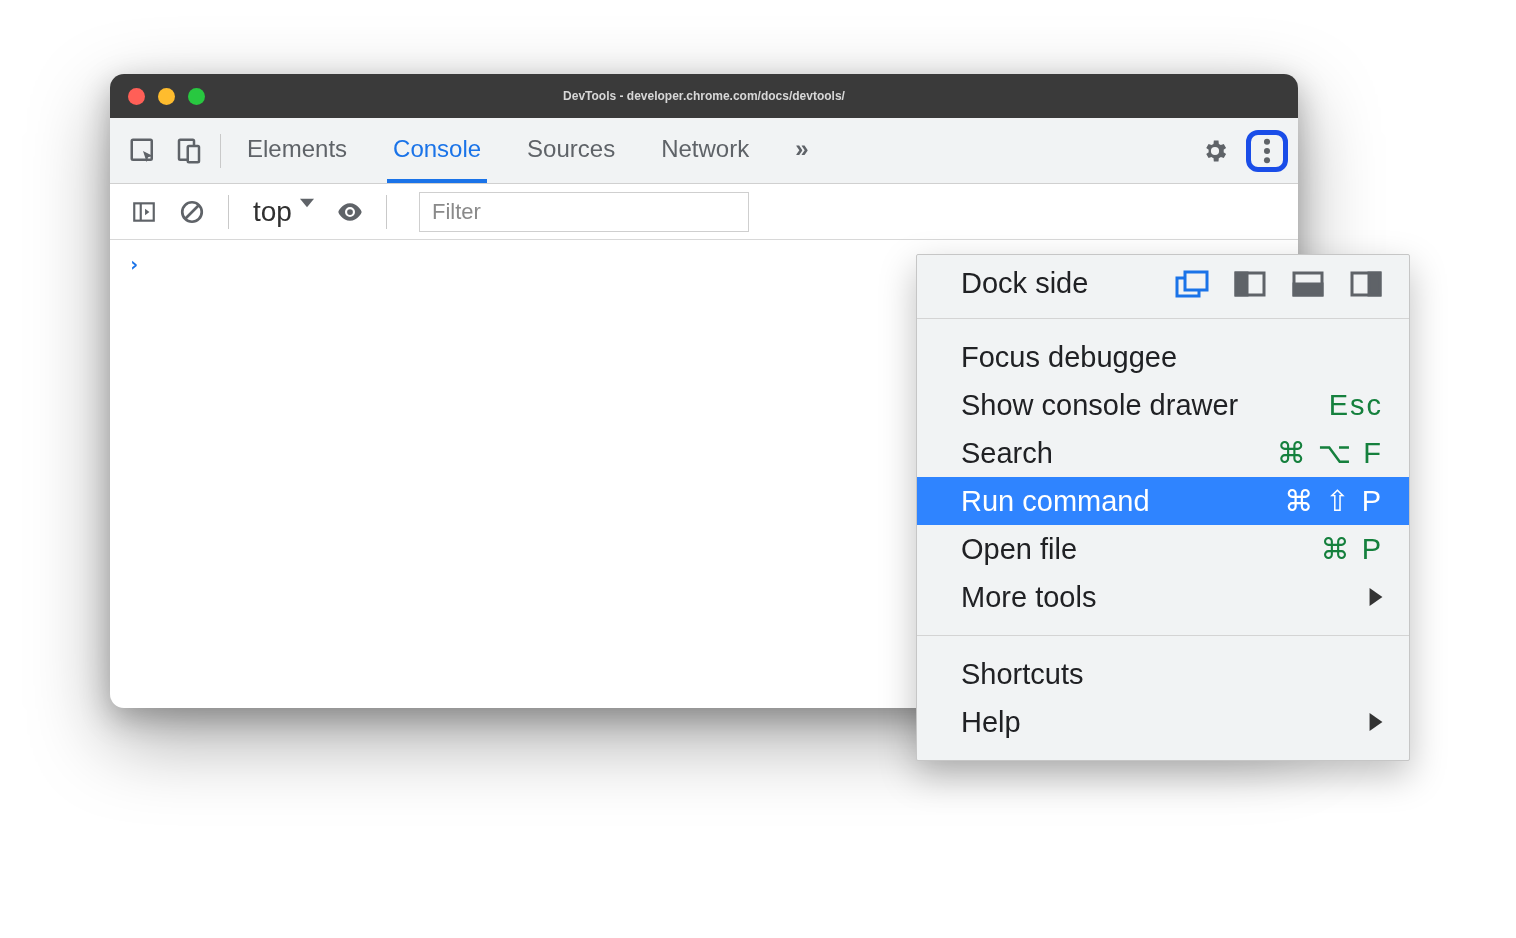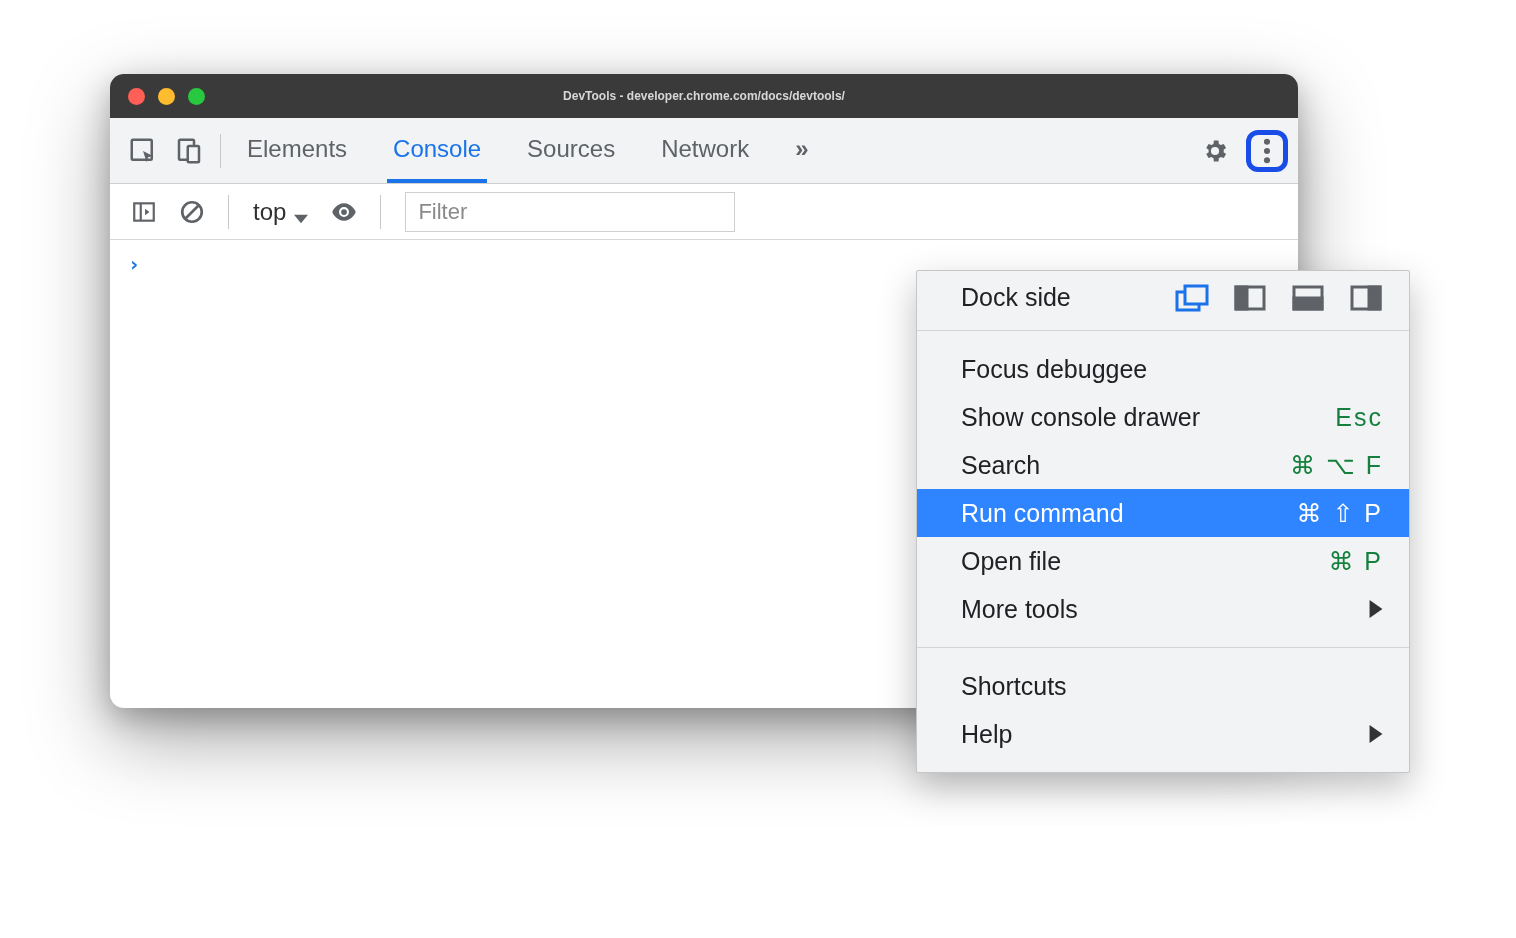--- a/index.html
+++ b/index.html
@@ -84,54 +84,53 @@
     height: 56px;
     background: #fff;
     border-bottom: 1px solid #d8d8d8;
     display: flex;
     align-items: center;
     padding: 0 14px;
     gap: 8px;
   }
   .sub-icon { width:40px; height:40px; display:flex; align-items:center; justify-content:center; color:#5f6368; }
   .context-sel {
-    display:flex; align-items:flex-end; gap:8px;
-    font-size:24px; color:#303030; padding:0 8px;
+    display:flex; align-items:flex-start; gap:8px;
+    font-size:28px; color:#303030; padding:0 8px;
   }
   .filter-input {
     height: 40px;
     width: 330px;
     border: 1px solid #cfcfcf;
     background: #fff;
     font-size: 22px;
     padding: 0 12px;
     color: #333;
-    margin-left: 8px;
+    margin-left: 16px;
   }
   .filter-input::placeholder { color:#8a8a8a; }
   .console-body {
     padding: 12px 18px;
     font-family: ui-monospace, Menlo, monospace;
     font-size: 20px;
   }
   .prompt-caret { color:#1a73e8; font-weight:bold; }
   
   .menu {
     position: absolute;
     top: 180px;
     left: 806px;
     width: 494px;
     background: #f1f3f4;
     border: 1px solid #c6c6c6;
     box-shadow: 0 14px 36px rgba(0,0,0,0.25);
-    font-size: 25px;
+    font-size: 29px;
     color: #202124;
     border-radius: 2px;
     overflow:hidden;
-    margin-top:16px;
   }
   .menu-section { padding: 14px 0; }
   .menu-sep { height:1px; background:#d4d4d4; }
   .dock-row {
     display:flex; align-items:center; padding: 12px 26px 18px 44px;
     gap: 30px;
   }
   .dock-label { margin-right:auto; }
   .dock-icons { display:flex; gap:24px; align-items:center; }
   .dock-ic { width:34px; height:28px; display:flex; align-items:center; justify-content:center; }

